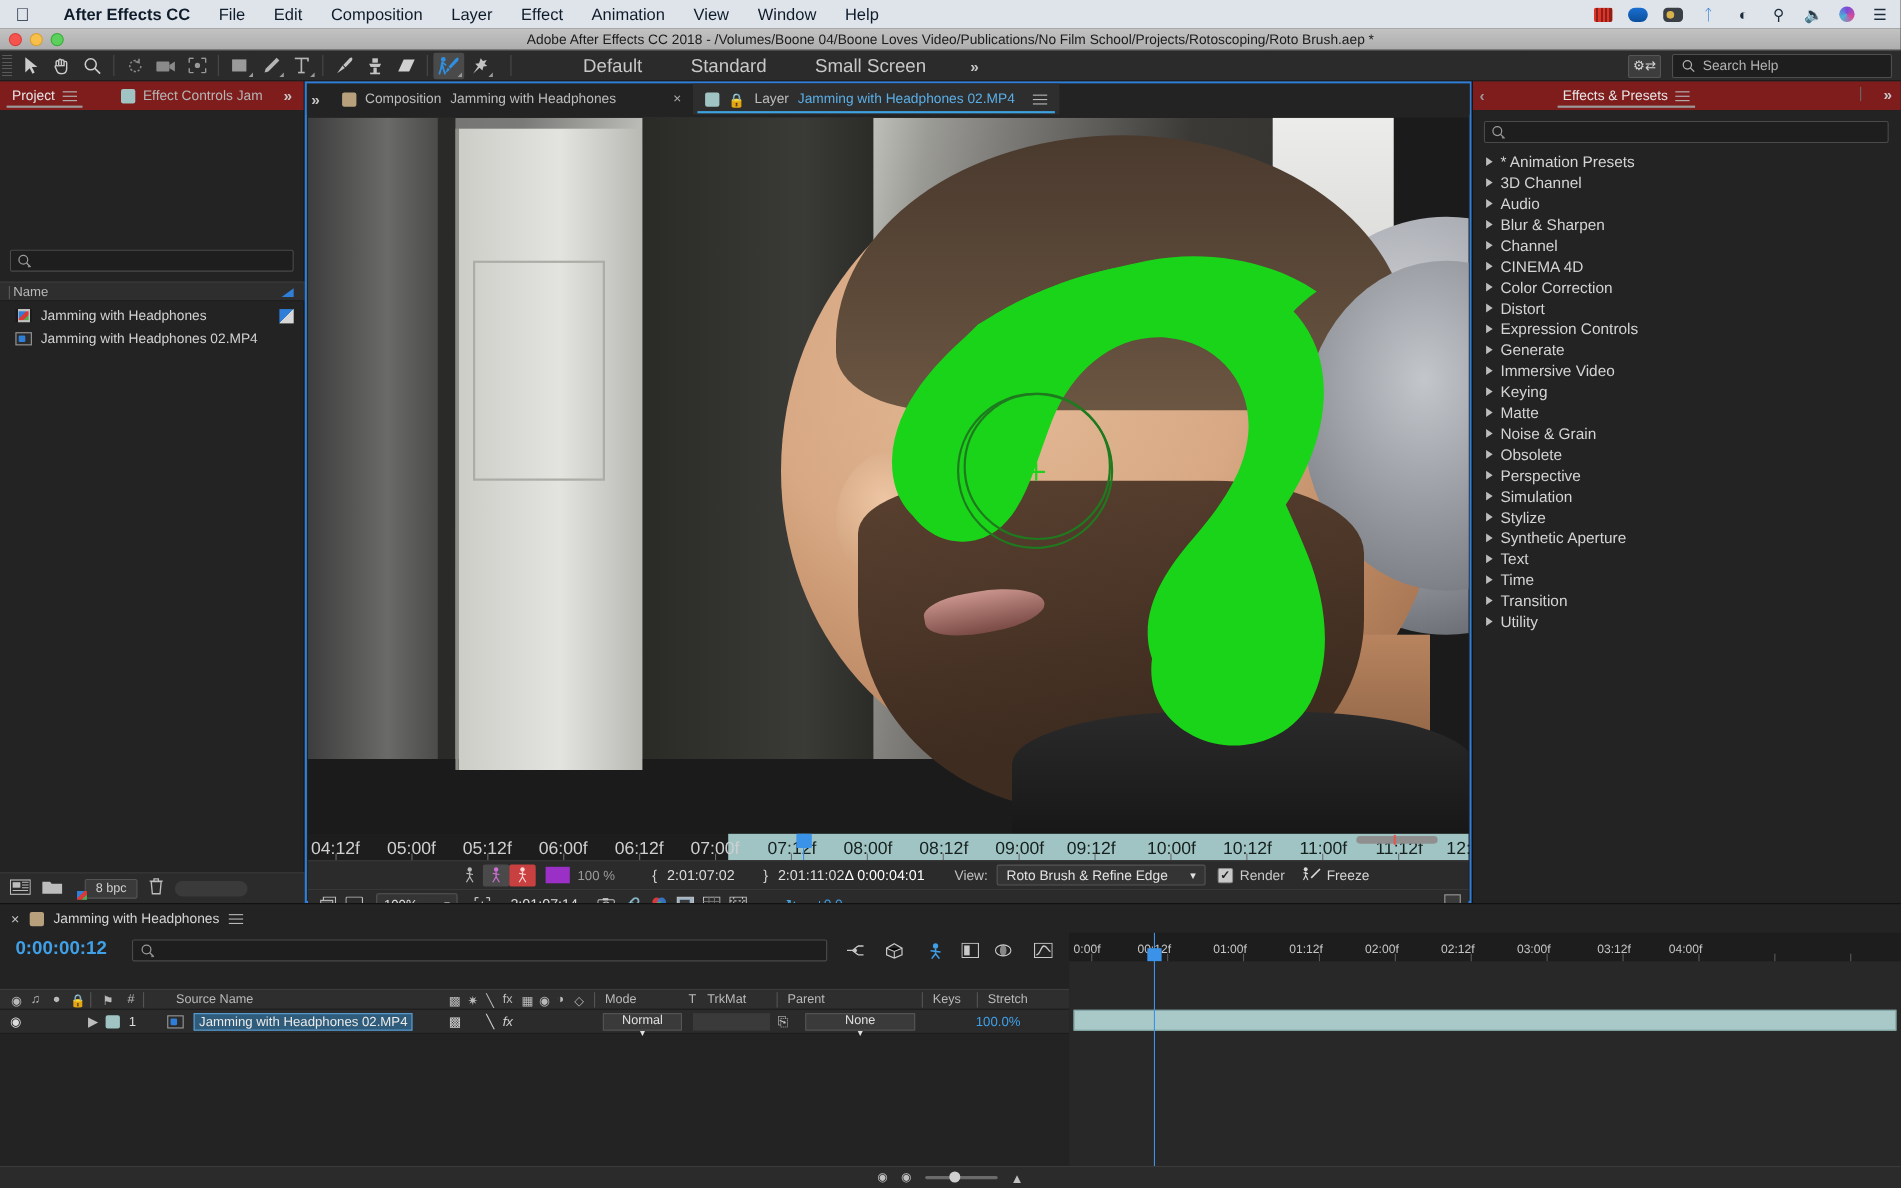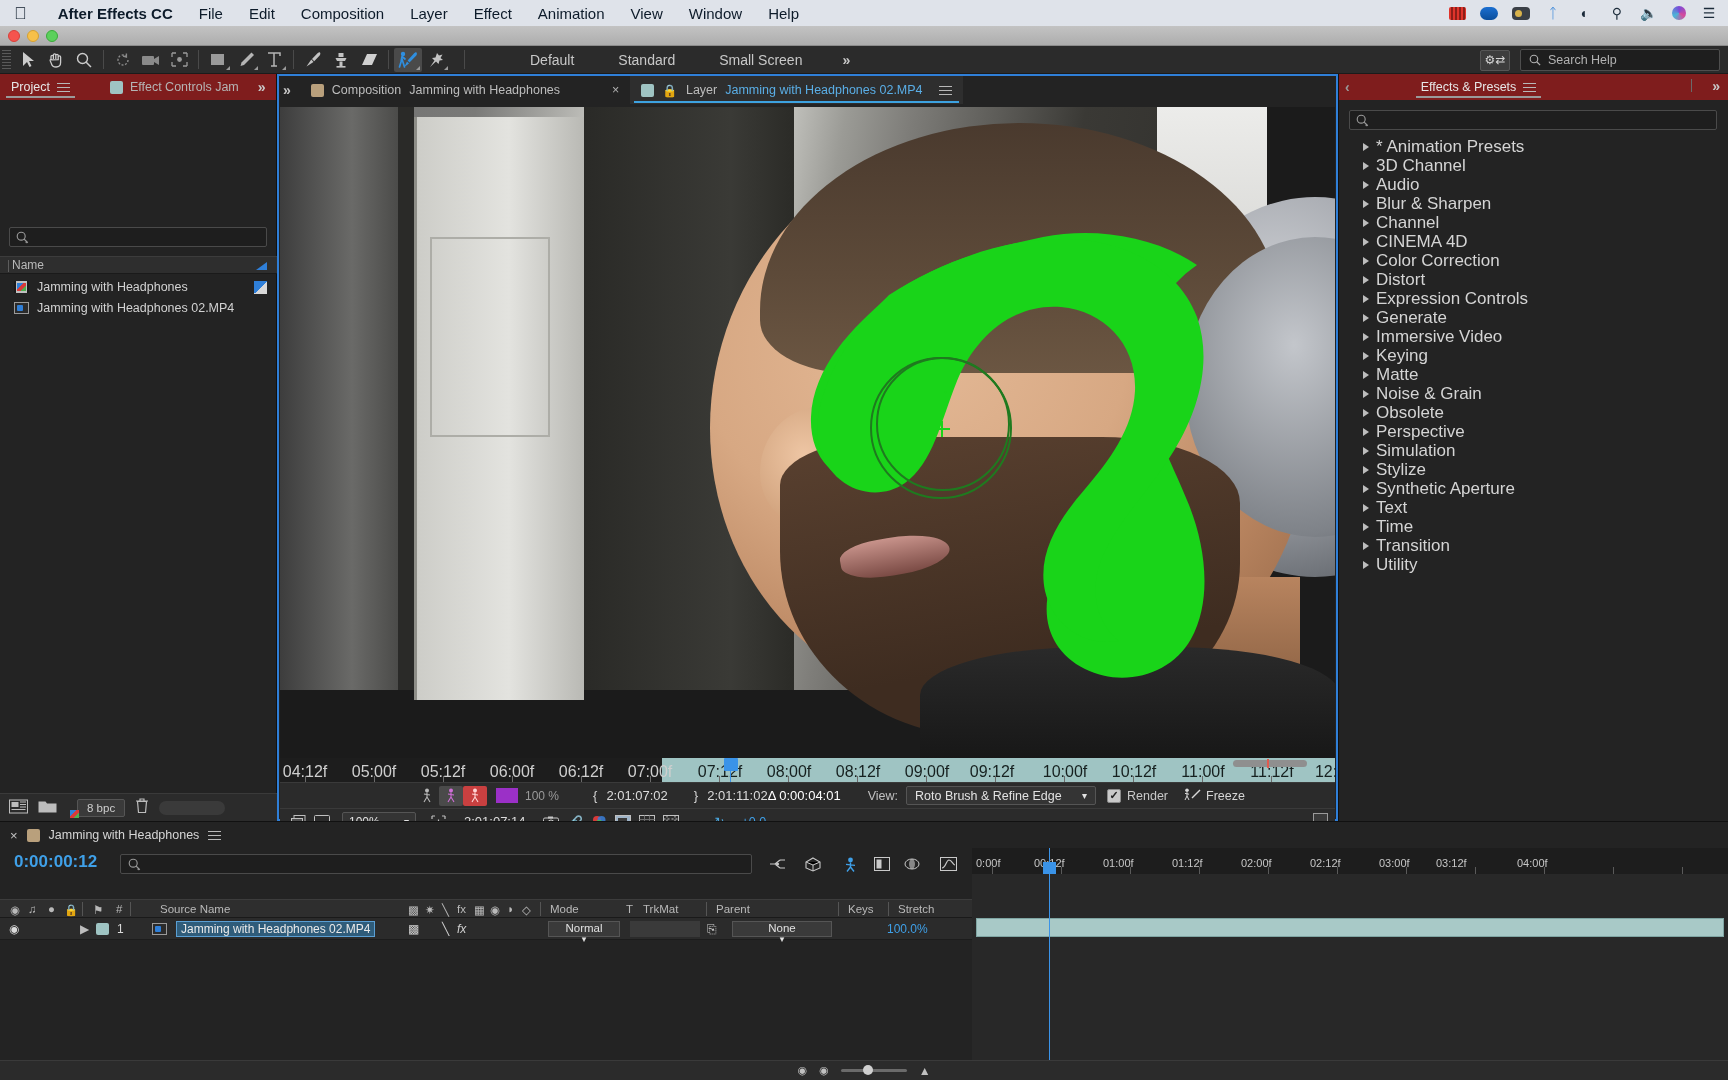--- a/index.html
+++ b/index.html
@@ -50,21 +50,21 @@
   }
   .grip{ width:9px; height:20px; margin:0 3px 0 2px;
     background:repeating-linear-gradient(180deg,#5a5a5a 0 1px,transparent 1px 3px);}
   .tool{ width:28px;height:24px; display:flex;align-items:center;justify-content:center;
          position:relative; color:#c6c6c6; }
   .tool.sel{ background:#4a4a4a; border-radius:2px; }
   .tool .corner{position:absolute;right:2px;bottom:2px;width:0;height:0;
     border-left:4px solid transparent;border-bottom:4px solid #9a9a9a;}
   .tsep{ width:1px;height:19px;background:#4a4a4a;margin:0 5px; }
   .ws{ display:flex; align-items:center; gap:0; margin-left:38px; }
-  .ws .wsitem{ padding:4px 22px; color:#c8c8c8; font-size:14px;}
+  .ws .wsitem{ padding:4px 22px; color:#c8c8c8; font-size:17px;}
   .chev{ margin-left:18px; color:#c8c8c8; font-size:14px; font-weight:bold;}
   .tb-right{ position:absolute; right:8px; top:3px; display:flex; align-items:center; gap:10px;}
   .gearbtn{ width:30px;height:21px;background:#3d3d3d;border:1px solid #565656;border-radius:2px;
             display:flex;align-items:center;justify-content:center;color:#d4d4d4;font-size:12px;}
   .searchhelp{ width:200px;height:22px;background:#1e1e1e;border:1px solid #4e4e4e;border-radius:2px;
             display:flex;align-items:center;gap:7px;padding:0 8px;color:#b2b2b2;font-size:12.5px;}
 
   
   .panel{ position:absolute; background:#232323; }
   .ptabs{ height:26px; background:#7f1d1d; display:flex; align-items:center; }
@@ -179,21 +179,21 @@
            display:flex;align-items:center;justify-content:space-between; color:#e2e2e2; font-size:12.5px;}
   .ckbox{ width:14px;height:14px;background:#c9c9c9;border:1px solid #8a8a8a;border-radius:2px;
           display:flex;align-items:center;justify-content:center;color:#222;font-size:11px;font-weight:bold;}
   .zoomsel{ width:74px;height:19px;background:#343434;border:1px solid #555;border-radius:2px;
            display:flex;align-items:center;justify-content:space-between;padding:0 6px;color:#e2e2e2;font-size:12px;}
 
   
   #fxPanel{ left:1338px; top:74px; width:390px; height:747px; background:#232323; border-left:1px solid #111;}
   .fx-search{ position:absolute; left:10px; top:36px; width:368px; height:20px; background:#1e1e1e;
      border:1px solid #4a4a4a; border-radius:2px; display:flex; align-items:center; padding:0 6px; color:#9a9a9a;}
-  .fx-item{ height:19px; display:flex; align-items:center; gap:7px; padding-left:24px; color:#d4d4d4; font-size:17px;}
+  .fx-item{ height:19px; display:flex; align-items:center; gap:7px; padding-left:12px; color:#d4d4d4; font-size:14px;}
   .tri{ width:0;height:0;border-top:4.5px solid transparent;border-bottom:4.5px solid transparent;border-left:6px solid #bdbdbd;}
   .fx-chev{ position:absolute; right:8px; top:4px; color:#c8c8c8; font-size:14px; font-weight:bold;}
   .fx-pipe{ position:absolute; right:36px; top:5px; width:1px; height:13px; background:#6a6a6a;}
 
   
   #timelinePanel{ left:0; top:821px; width:1728px; height:259px; background:#232323; border-top:1px solid #111;}
   .tl-tabs{ height:26px; display:flex; align-items:center; padding-left:10px; gap:9px; color:#d6d6d6;}
   .xclose{ color:#c3c3c3; font-size:13px; }
   .tl-ctrl{ position:absolute; left:0; top:26px; width:972px; height:51px; }
   .bigtc{ position:absolute; left:14px; top:4px; color:#3fa0e8; font-size:17px; font-weight:bold;}
@@ -260,20 +260,21 @@
       <span class="ic" style="color:#1b2b3a">☰</span>
     </div>
   </div>
 
   <div class="titlebar">
     <div class="lights">
       <i class="r"></i>
       <i class="y"></i>
       <i class="g"></i>
     </div>
+    <span>Adobe After Effects CC 2018 - /Volumes/Boone 04/Boone Loves Video/Publications/No Film School/Projects/Rotoscoping/Roto Brush.aep *</span>
   </div>
 
   <div class="toolbar">
     <span class="grip"></span>
 
     <span class="tool">
       <svg width="13" height="17" viewBox="0 0 13 17">
           <path d="M1 1 L1 15 L5 11 L7.5 16 L9.5 15 L7 10 L12 10 Z" fill="#ccc"></path>
         </svg>
     </span>
@@ -896,21 +897,21 @@
     </div>
 
     <div class="tl-ruler">
       <span class="lbl" style="left:4px">0:00f</span>
       <span class="lbl" style="left:62px">00:12f</span>
       <span class="lbl" style="left:131px">01:00f</span>
       <span class="lbl" style="left:200px">01:12f</span>
       <span class="lbl" style="left:269px">02:00f</span>
       <span class="lbl" style="left:338px">02:12f</span>
       <span class="lbl" style="left:407px">03:00f</span>
-      <span class="lbl" style="left:464px">03:12f</span>
+      <span class="lbl" style="left:480px">03:12f</span>
       <span class="lbl" style="left:545px">04:00f</span>
       <span class="tl-ctihead" style="left:71px;top:14px"></span>
     <span class="tick" style="left: 20px;"></span>
         <span class="tick" style="left: 89px;"></span>
         <span class="tick" style="left: 158px;"></span>
         <span class="tick" style="left: 227px;"></span>
         <span class="tick" style="left: 296px;"></span>
         <span class="tick" style="left: 365px;"></span>
         <span class="tick" style="left: 434px;"></span>
         <span class="tick" style="left: 503px;"></span>

